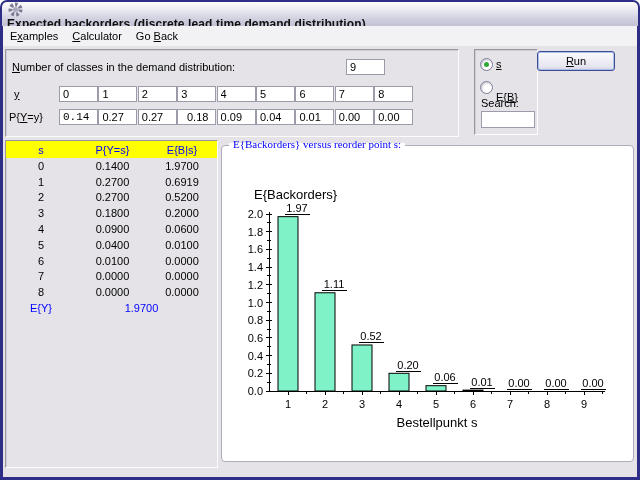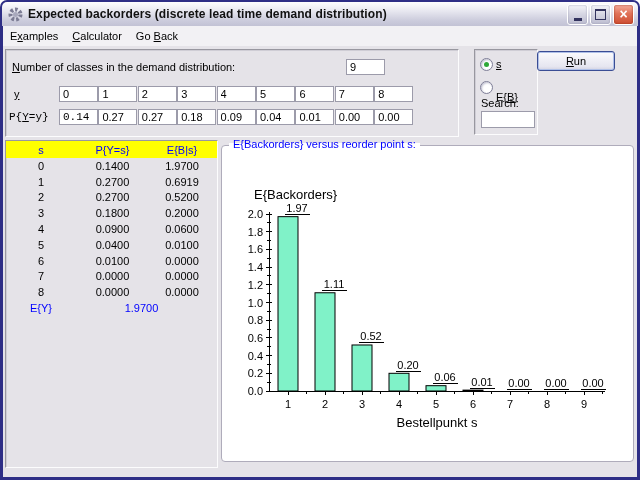--- a/index.html
+++ b/index.html
@@ -2,21 +2,21 @@
 <html><head>
 <meta charset="utf-8">
 <style>
   html,body{margin:0;padding:0;}
   body{width:640px;height:480px;position:relative;overflow:hidden;
        font-family:"Liberation Sans",sans-serif;font-size:11px;color:#000;}
   #window{position:absolute;inset:0;background:#2E2E86;border-radius:7px 7px 0 0;}
   
   #titlebar{position:absolute;left:2px;top:2px;right:2px;height:24px;border-radius:5px 5px 0 0;
     background:linear-gradient(180deg,#FDFDFE 0%,#E9E9F1 35%,#CDCDDD 75%,#C2C2D4 100%);
-    display:flex;align-items:center;}
+    display:flex;align-items:flex-start;flex-direction:column;}
   #title-icon{margin-left:6px;display:inline-flex;}
   #title-text{margin-left:5px;font-weight:bold;font-size:12px;color:#111;
     white-space:nowrap;letter-spacing:0.1px;}
   #title-buttons{margin-left:auto;margin-right:4px;display:flex;gap:2px;}
   .tbtn{width:21px;height:21px;border-radius:3px;border:1px solid #FFFFFF;box-sizing:border-box;
     display:flex;align-items:center;justify-content:center;cursor:default;padding:0;}
   .tbtn.gray{background:linear-gradient(180deg,#F4F4F9,#D5D5E2 50%,#BDBDD0);box-shadow:inset 0 0 2px #9898B0;}
   .glyph-min{width:8px;height:3px;background:#33335E;margin-top:10px;}
   .glyph-max{width:9px;height:8px;border:1px solid #33335E;border-top:2px solid #33335E;background:transparent;}
   .tbtn.red{background:linear-gradient(180deg,#F4AC9C 0%,#E07258 45%,#CE4D31 100%);box-shadow:inset 0 0 2px #8F2A14;
@@ -28,21 +28,21 @@
   #client{position:absolute;left:3px;top:46px;right:3px;bottom:3px;background:#E5E3E8;}
   .sunken{position:absolute;background:#E5E3E8;border:1px solid;border-color:#98979F #FCFCFD #FCFCFD #98979F;
     box-shadow:inset 1px 1px 0 #CFCDD5;}
   
   #form-panel{left:2px;top:3px;width:452px;height:86px;}
   #classes-label{position:absolute;left:6px;top:11px;}
   .ibox{position:absolute;width:33px;height:14px;border:1px solid #9C9BAA;background:#FFFFFF;
     font-family:"Liberation Sans",sans-serif;font-size:11px;padding:0 1px 0 3px;margin:0;}
   #classes-input{left:340px;top:9px;}
   #y-label{position:absolute;left:8px;top:38px;}
-  #p-label{position:absolute;left:3px;top:61px;font-family:Liberation Mono, monospace;}
+  #p-label{position:absolute;left:3px;top:61px;}
   
   #options-panel{left:471px;top:3px;width:62px;height:84px;}
   .radio{position:absolute;width:11px;height:11px;border-radius:50%;background:#FFF;
     border:1px solid #7E7E97;box-shadow:inset 1px 1px 2px #C0C0D0;}
   .radio.selected::after{content:'';position:absolute;left:3px;top:3px;width:5px;height:5px;
     border-radius:50%;background:#2FA838;}
   #radio-s{left:5px;top:8px;} #radio-s-label{position:absolute;left:21px;top:8px;}
   #radio-eb{left:5px;top:31px;} #radio-eb-label{position:absolute;left:21px;top:41px;}
   #search-label{position:absolute;left:6px;top:47px;text-align:right;}
   #search-input{left:6px;top:61px;width:48px;height:15px;}
@@ -102,21 +102,21 @@
         <input class="ibox" value="2" style="left: 131.8px; top: 36px;">
         <input class="ibox" value="3" style="left: 171.2px; top: 36px;">
         <input class="ibox" value="4" style="left: 210.6px; top: 36px;">
         <input class="ibox" value="5" style="left: 250px; top: 36px;">
         <input class="ibox" value="6" style="left: 289.4px; top: 36px;">
         <input class="ibox" value="7" style="left: 328.8px; top: 36px;">
         <input class="ibox" value="8" style="left: 368.2px; top: 36px;">
         <input class="ibox" value="0.14" style="left: 53px; top: 59px; font-family: Liberation Mono, monospace;">
         <input class="ibox" value="0.27" style="left: 92.4px; top: 59px;">
         <input class="ibox" value="0.27" style="left: 131.8px; top: 59px;">
-        <input class="ibox" value="0.18" style="left: 171.2px; top: 59px;">
+        <input class="ibox" value="0.18" style="left: 171.2px; top: 59px; text-align: center;">
         <input class="ibox" value="0.09" style="left: 210.6px; top: 59px;">
         <input class="ibox" value="0.04" style="left: 250px; top: 59px;">
         <input class="ibox" value="0.01" style="left: 289.4px; top: 59px;">
         <input class="ibox" value="0.00" style="left: 328.8px; top: 59px;">
         <input class="ibox" value="0.00" style="left: 368.2px; top: 59px;">
       </div>
 
     <div id="options-panel" class="sunken">
       <span id="radio-s" class="radio selected"></span>
       <span id="radio-s-label"><u>s</u></span>
@@ -182,21 +182,21 @@
           </div>
           <div class="trow" style="color: rgb(0, 0, 255); gap: 29px;">
             <div>E{Y}</div>
             <div>1.9700</div>
             <div></div>
           </div>
         </div>
     </div>
 
     <div id="groupbox">
-      <span id="group-title" style="color: rgb(0, 0, 255);">E{Backorders} versus reorder point s:</span>
+      <span id="group-title" style="color: rgb(0, 0, 255); font-family: Liberation Serif, serif;">E{Backorders} versus reorder point s:</span>
       <svg id="chart-svg" width="411" height="315">
           <line x1="47" y1="245" x2="47" y2="66" stroke="#000" shape-rendering="crispEdges"></line>
           <line x1="47" y1="245" x2="383" y2="245" stroke="#000" shape-rendering="crispEdges"></line>
           <line x1="44" y1="245" x2="50" y2="245" stroke="#000" shape-rendering="crispEdges"></line>
           <text x="41" y="249" text-anchor="end" font-size="11">0.0</text>
           <line x1="45" y1="236.15" x2="49" y2="236.15" stroke="#000" shape-rendering="crispEdges"></line>
           <line x1="44" y1="227.3" x2="50" y2="227.3" stroke="#000" shape-rendering="crispEdges"></line>
           <text x="41" y="231.3" text-anchor="end" font-size="11">0.2</text>
           <line x1="45" y1="218.45" x2="49" y2="218.45" stroke="#000" shape-rendering="crispEdges"></line>
           <line x1="44" y1="209.6" x2="50" y2="209.6" stroke="#000" shape-rendering="crispEdges"></line>

